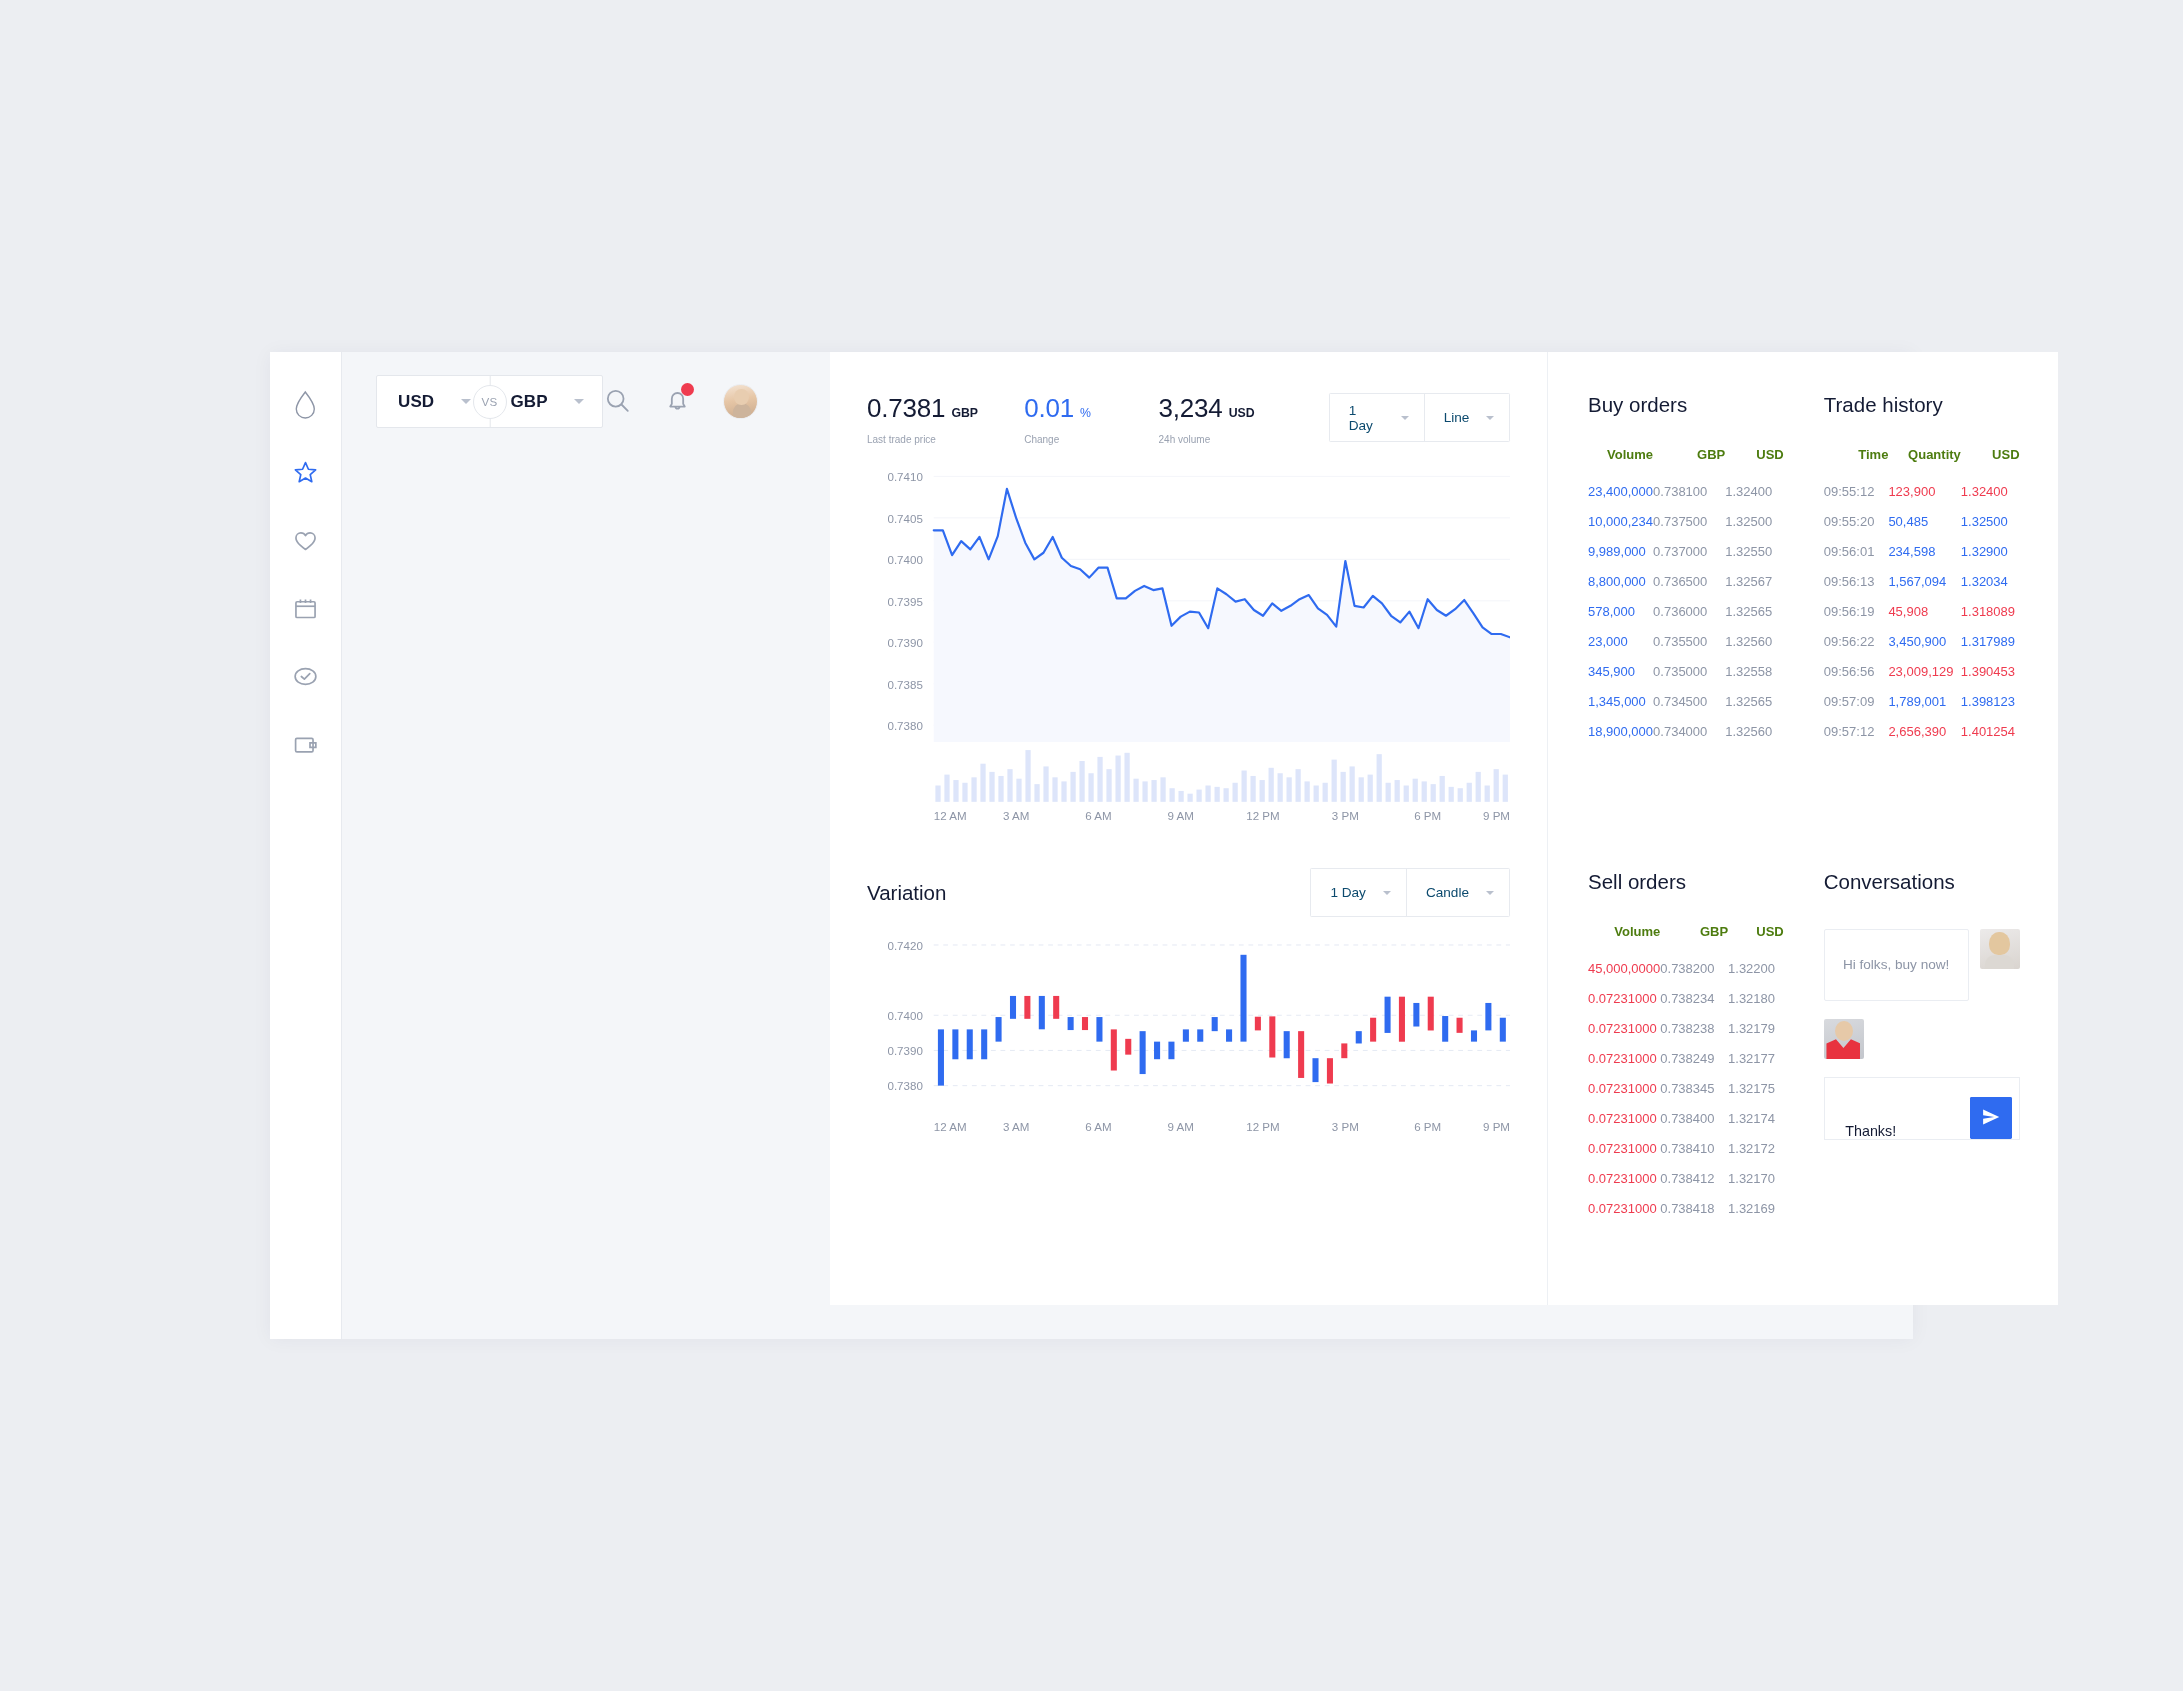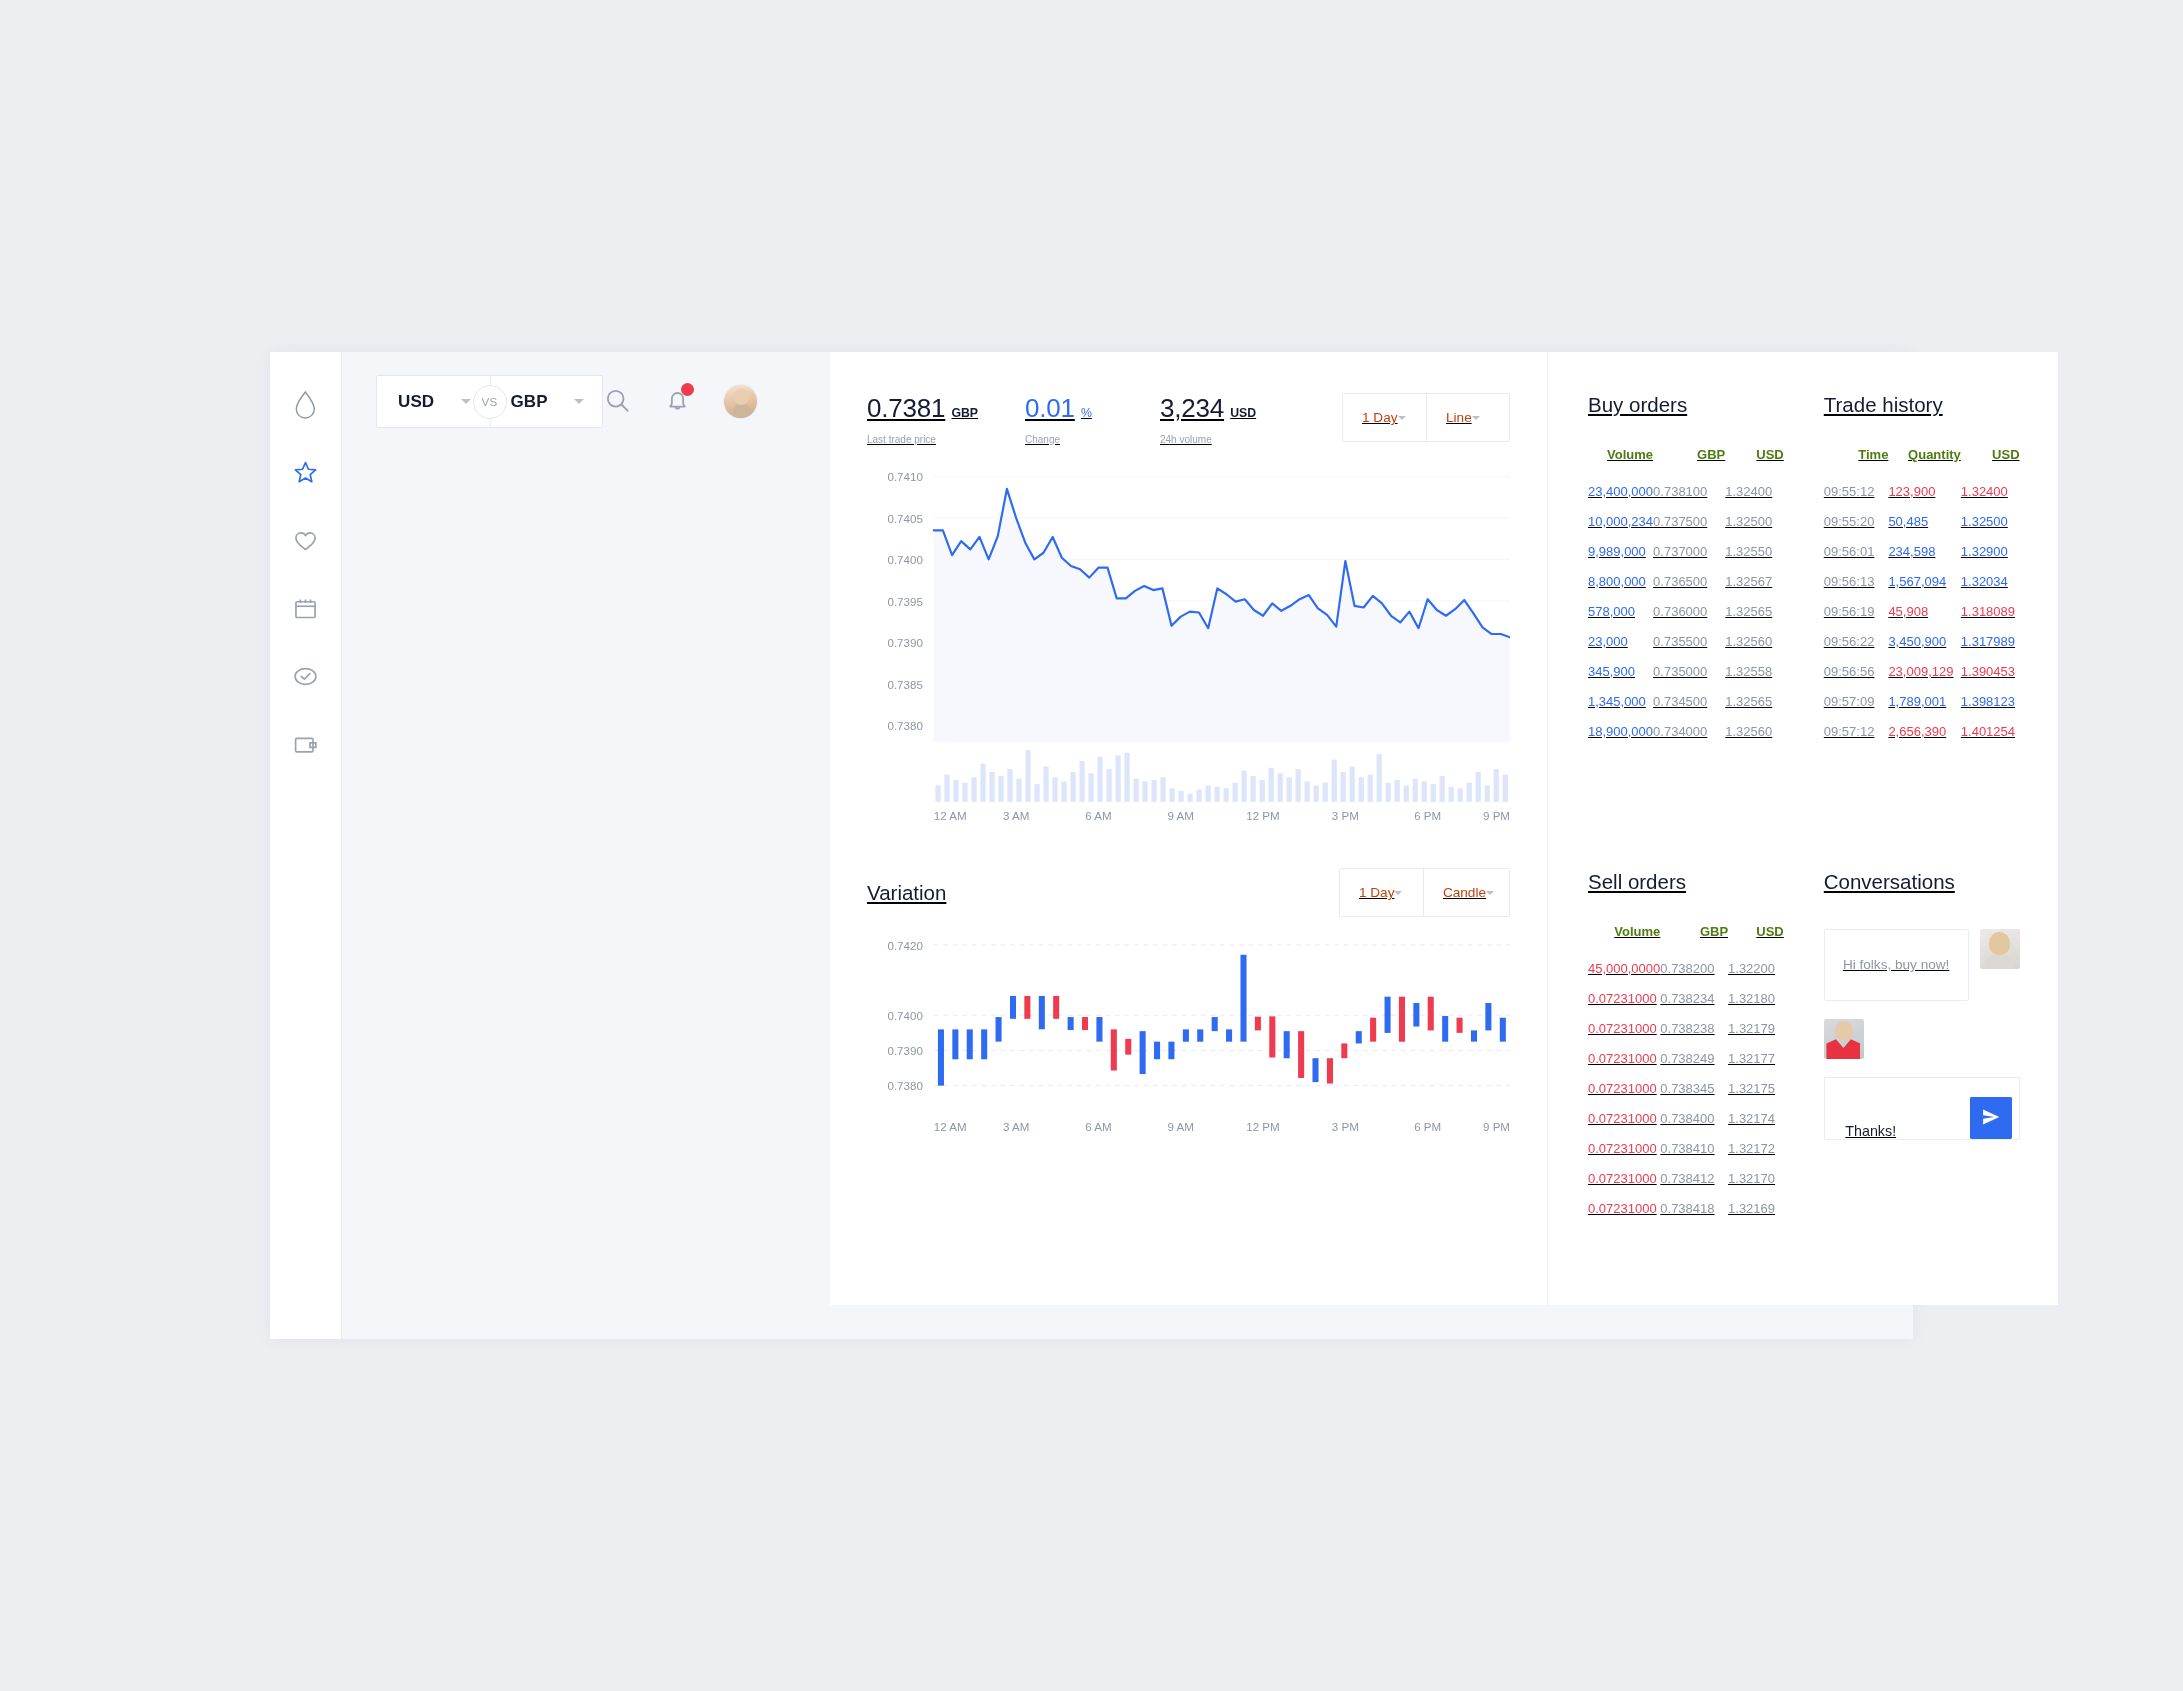--- a/index.html
+++ b/index.html
@@ -113,21 +113,20 @@
     background: #e8cdb0; z-index: 2;
   }
 
   
   .content-card {
     flex: 1;
     margin: 0 34px 34px 34px;
     background: #ffffff;
     display: flex;
     min-height: 0;
-    text-decoration: underline;
   }
   .left-pane {
     width: 718px;
     border-right: 0.7px solid #edf0f4;
     display: flex; flex-direction: column;
     flex-shrink: 0;
   }
   .right-pane { flex: 1; display: flex; min-width: 0; }
 
   
@@ -148,26 +147,25 @@
 
   .seg-control {
     margin-left: auto;
     display: flex;
     border: 0.7px solid #e7eaef;
     border-radius: 1.4px;
     height: 49px;
     overflow: hidden;
   }
   .seg {
-    display: flex; align-items: center; 
+    display: flex; align-items: center; gap: 17px;
     padding: 0 15px 0 19px;
-    font-size: 13.6px; color: #c2410c;
+    font-size: 13.6px; color: #0c4a6e;
     cursor: pointer;
     min-width: 83px;
-    text-align: right;
   }
   .seg + .seg { border-left: 0.7px solid #e7eaef; }
   .seg .caret-sm {
     width: 0; height: 0;
     border-left: 4.1px solid transparent;
     border-right: 4.1px solid transparent;
     border-top: 4.1px solid #b9c0cd;
   }
 
   

